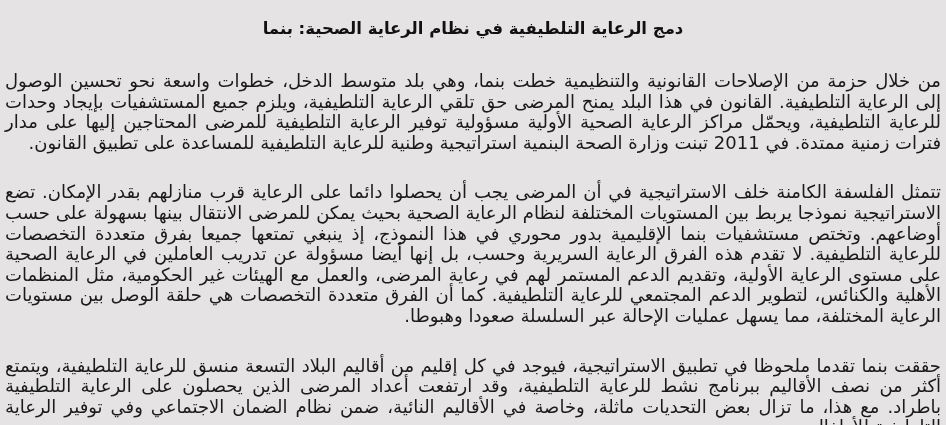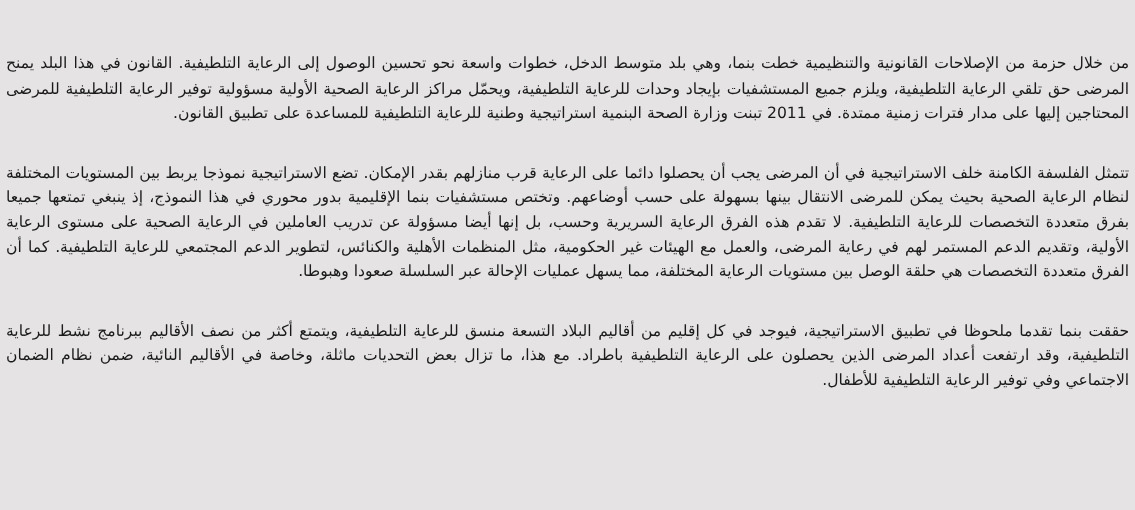--- a/index.html
+++ b/index.html
@@ -25,32 +25,33 @@
     font-size: 16.5px;
     font-weight: bold;
     line-height: 22px;
     color: #111111;
   }
   .doc-body {
     margin-top: 31px;
   }
   .para {
     margin: 0 0 29px 0;
-    font-size: 13px;
+    font-size: 18px;
     line-height: 20.6px;
     text-align: justify;
     text-justify: inter-word;
     color: #1a1a1a;
   }
   .para:last-child {
     margin-bottom: 12px;
   }
 </style>
 </head>
 <body>
 
 <div class="page">
+  <h1 class="doc-title">دمج الرعاية التلطيفية في نظام الرعاية الصحية: بنما</h1>
   <div class="doc-body">
     <p class="para">من خلال حزمة من الإصلاحات القانونية والتنظيمية خطت بنما، وهي بلد متوسط الدخل، خطوات واسعة نحو تحسين الوصول إلى الرعاية التلطيفية. القانون في هذا البلد يمنح المرضى حق تلقي الرعاية التلطيفية، ويلزم جميع المستشفيات بإيجاد وحدات للرعاية التلطيفية، ويحمّل مراكز الرعاية الصحية الأولية مسؤولية توفير الرعاية التلطيفية للمرضى المحتاجين إليها على مدار فترات زمنية ممتدة. في 2011 تبنت وزارة الصحة البنمية استراتيجية وطنية للرعاية التلطيفية للمساعدة على تطبيق القانون.</p>
     <p class="para">تتمثل الفلسفة الكامنة خلف الاستراتيجية في أن المرضى يجب أن يحصلوا دائما على الرعاية قرب منازلهم بقدر الإمكان. تضع الاستراتيجية نموذجا يربط بين المستويات المختلفة لنظام الرعاية الصحية بحيث يمكن للمرضى الانتقال بينها بسهولة على حسب أوضاعهم. وتختص مستشفيات بنما الإقليمية بدور محوري في هذا النموذج، إذ ينبغي تمتعها جميعا بفرق متعددة التخصصات للرعاية التلطيفية. لا تقدم هذه الفرق الرعاية السريرية وحسب، بل إنها أيضا مسؤولة عن تدريب العاملين في الرعاية الصحية على مستوى الرعاية الأولية، وتقديم الدعم المستمر لهم في رعاية المرضى، والعمل مع الهيئات غير الحكومية، مثل المنظمات الأهلية والكنائس، لتطوير الدعم المجتمعي للرعاية التلطيفية. كما أن الفرق متعددة التخصصات هي حلقة الوصل بين مستويات الرعاية المختلفة، مما يسهل عمليات الإحالة عبر السلسلة صعودا وهبوطا.</p>
     <p class="para">حققت بنما تقدما ملحوظا في تطبيق الاستراتيجية، فيوجد في كل إقليم من أقاليم البلاد التسعة منسق للرعاية التلطيفية، ويتمتع أكثر من نصف الأقاليم ببرنامج نشط للرعاية التلطيفية، وقد ارتفعت أعداد المرضى الذين يحصلون على الرعاية التلطيفية باطراد. مع هذا، ما تزال بعض التحديات ماثلة، وخاصة في الأقاليم النائية، ضمن نظام الضمان الاجتماعي وفي توفير الرعاية التلطيفية للأطفال.</p>
   </div>
 </div>
 
 </body></html>

